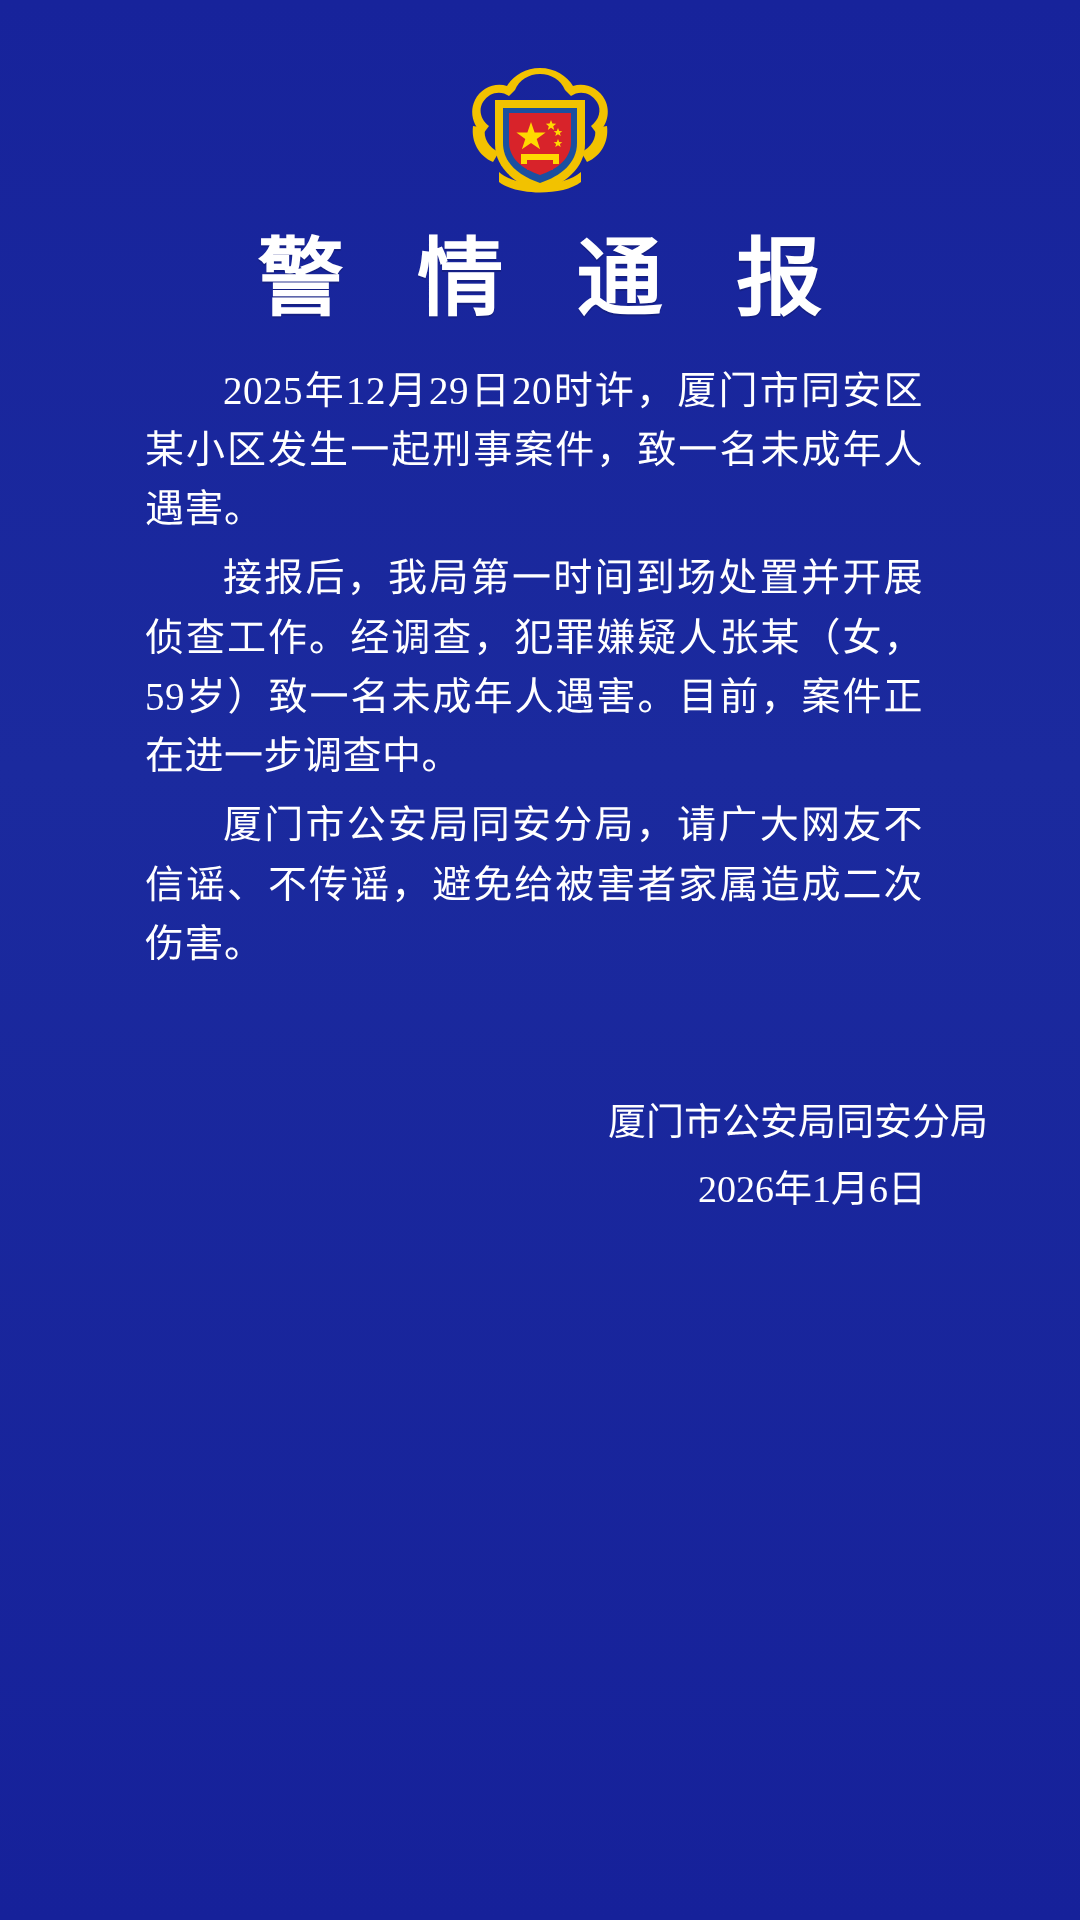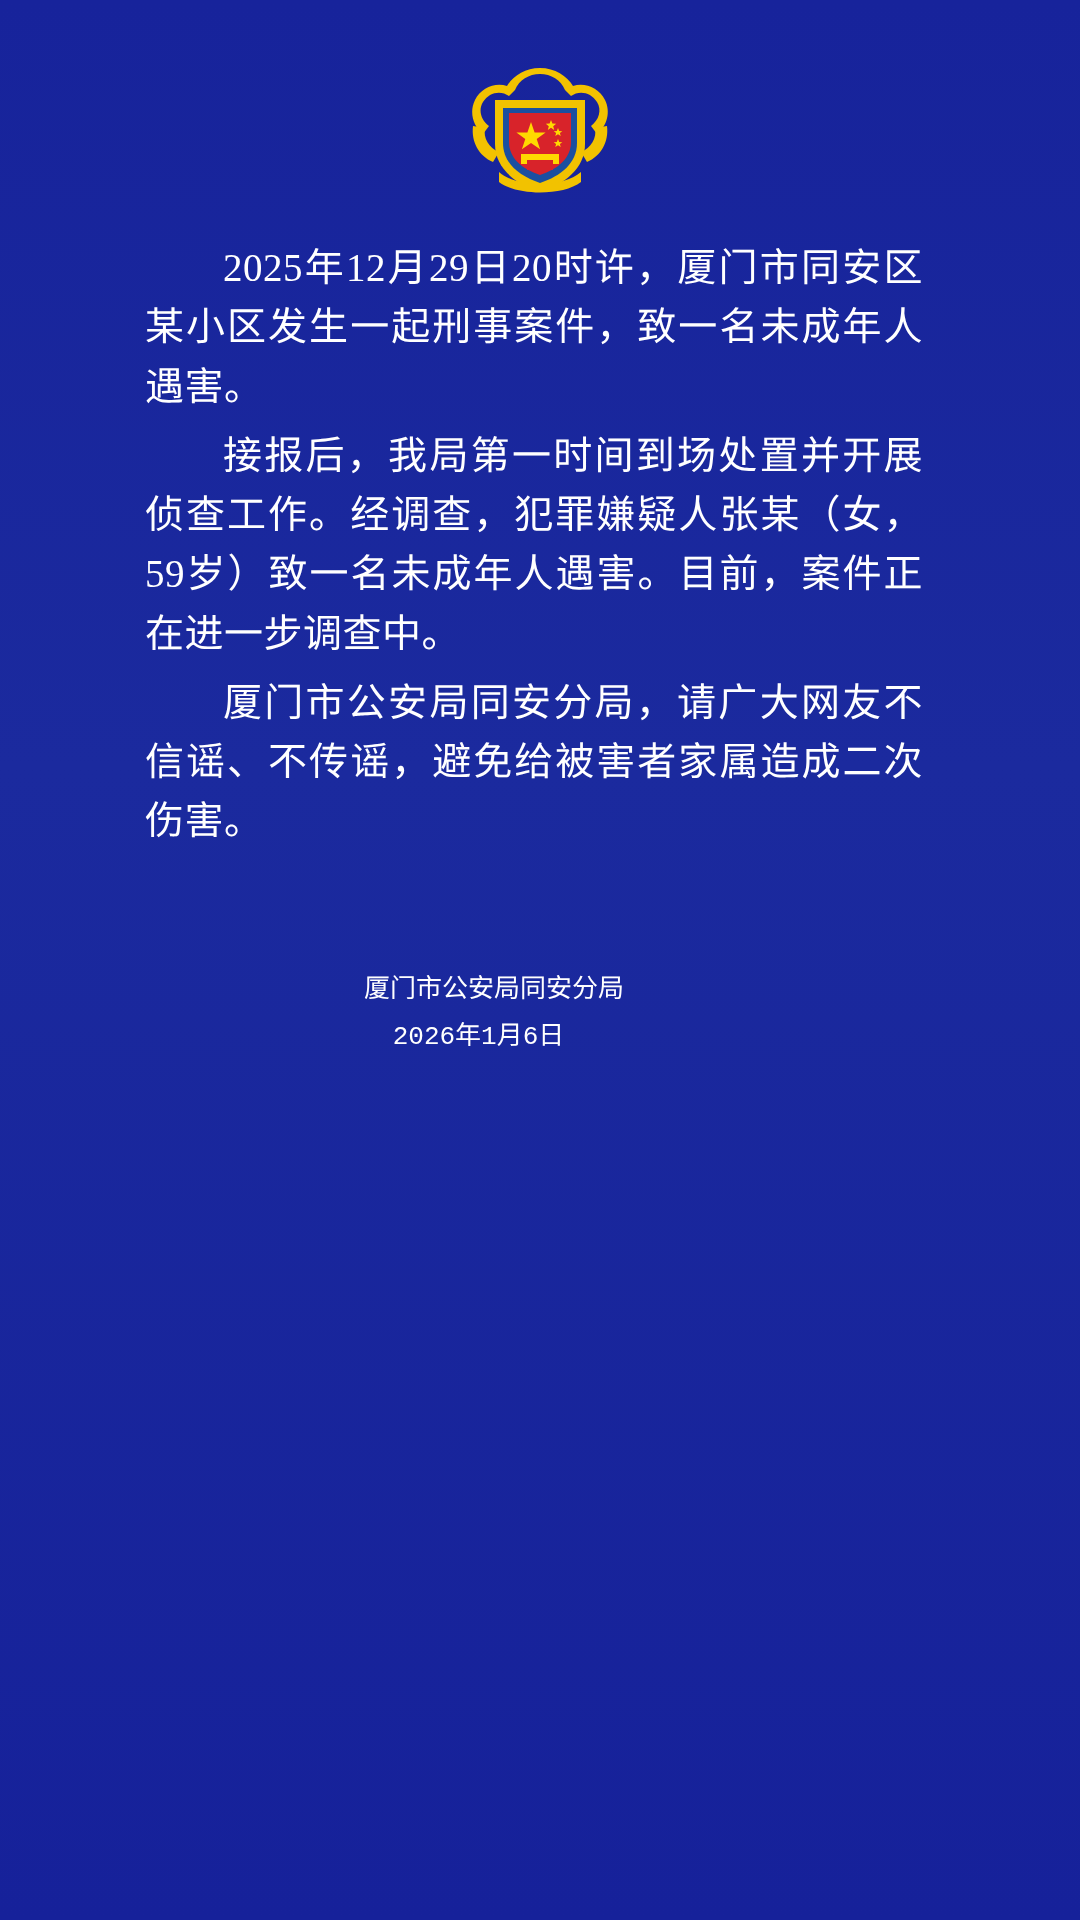--- a/index.html
+++ b/index.html
@@ -63,24 +63,24 @@
     font-family: "Liberation Serif", "DejaVu Serif", serif;
   }
   .body-text p {
     margin: 0 12px 10px 0;
     text-indent: 2em;
   }
 
   
   .signature {
     margin: 118px 92px 0 0;
-    text-align: center;
-    font-size: 26px;
+    text-align: right;
+    font-size: 38px;
     line-height: 1.65;
-    font-family: Liberation Mono, monospace;
+    font-family: Liberation Serif, serif;
   }
   .signature .dept { display: block; }
   .signature .date { display: block; margin-top: 4px; margin-right: 62px; padding-left: 31px; }
 </style>
 </head>
 <body>
 
 <div class="poster">
 
   <div class="emblem-wrap">
@@ -107,20 +107,21 @@
         <polygon fill="#ffd900" points="93,75 94.2,78 97.3,78.2 94.9,80.1 95.7,83.1 93,81.3 90.3,83.1 91.1,80.1 88.7,78.2 91.8,78"></polygon>
 
         <rect x="56" y="90" width="38" height="10" fill="#ffd900"></rect>
         <rect x="62" y="96" width="26" height="10" fill="#d8232a"></rect>
 
         <path d="M34 108 C52 124 98 124 116 108 L116 118 C98 132 52 132 34 118 Z" fill="#f2c200"></path>
       </svg>
     </div>
   </div>
 
+  <div class="title">警 情 通 报</div>
 
   <div class="body-text">
     <p>2025年12月29日20时许，厦门市同安区某小区发生一起刑事案件，致一名未成年人遇害。</p>
     <p>接报后，我局第一时间到场处置并开展侦查工作。经调查，犯罪嫌疑人张某（女，59岁）致一名未成年人遇害。目前，案件正在进一步调查中。</p>
     <p>厦门市公安局同安分局，请广大网友不信谣、不传谣，避免给被害者家属造成二次伤害。</p>
   </div>
 
   <div class="signature">
     <span class="dept">厦门市公安局同安分局</span>
     <span class="date">2026年1月6日</span>

